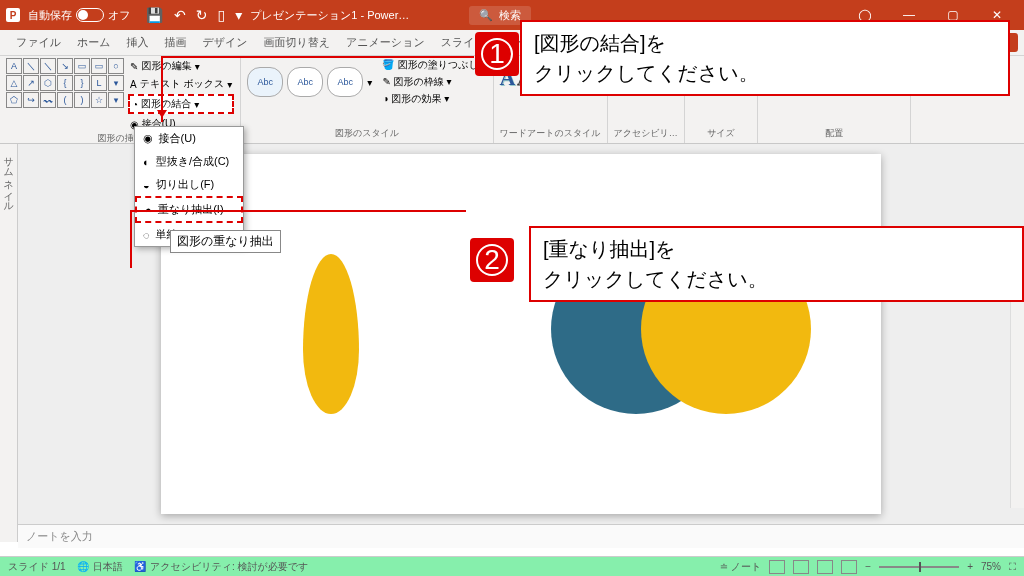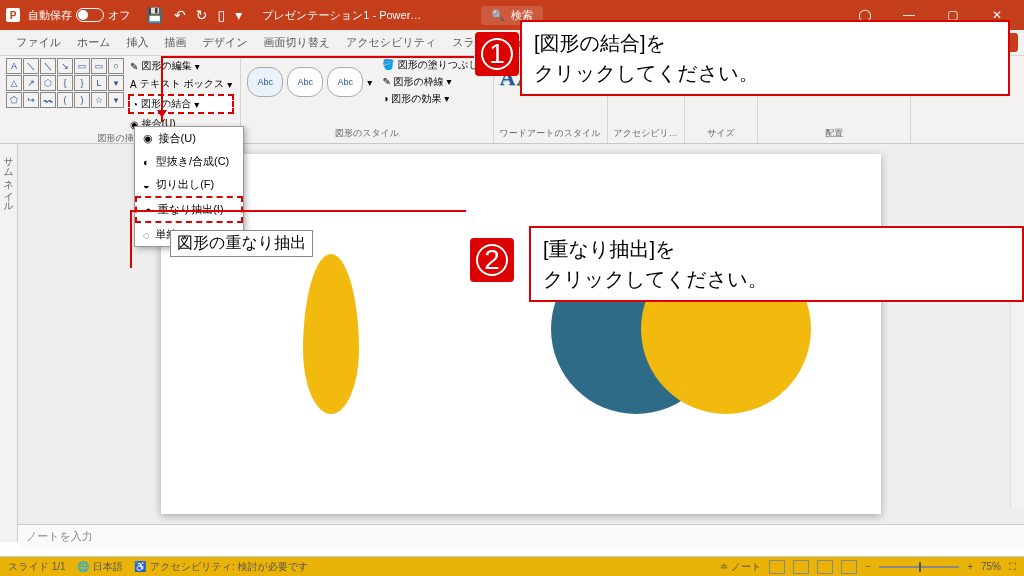--- a/index.html
+++ b/index.html
@@ -5,21 +5,21 @@
 *{box-sizing:border-box;margin:0;padding:0;font-family:"Yu Gothic UI","Meiryo",sans-serif}
 body{width:1024px;height:576px;overflow:hidden;background:#fff;position:relative}
 .titlebar{height:30px;background:#c43e1c;display:flex;align-items:center;color:#fff;font-size:11px;padding:0 6px}
 .tb-left{display:flex;align-items:center;gap:8px}
 .tb-ico{width:14px;height:14px;background:#fff;border-radius:2px;display:flex;align-items:center;justify-content:center;color:#c43e1c;font-weight:bold;font-size:10px}
 .autosave{display:flex;align-items:center;gap:4px}
 .toggle{width:28px;height:14px;border:1px solid #fff;border-radius:7px;position:relative}
 .toggle::after{content:"";position:absolute;left:1px;top:1px;width:10px;height:10px;background:#fff;border-radius:50%}
 .qat{display:flex;gap:10px;margin-left:8px}
 .qat span{font-size:14px}
-.tb-title{margin-left:12px}
+.tb-title{}
 .search{margin-left:60px;display:flex;align-items:center;gap:6px;background:rgba(255,255,255,0.15);padding:2px 10px;border-radius:3px}
 .wc{margin-left:auto;display:flex;gap:2px}
 .wc div{width:42px;height:28px;display:flex;align-items:center;justify-content:center;font-size:12px}
 .tabs{height:26px;background:#f3f2f1;display:flex;align-items:center;font-size:11px;padding-left:8px;border-bottom:1px solid #d4d4d4}
 .tab{padding:12px 8px;cursor:pointer;color:#555}
 .tab.active{background:#fff;border-bottom:2px solid #c43e1c;font-weight:600}
 .share{margin-left:auto;margin-right:6px;background:#c43e1c;color:#fff;padding:2px 8px;border-radius:3px;font-size:11px}
 .ribbon{height:88px;background:#f3f2f1;display:flex;border-bottom:1px solid #c8c8c8;font-size:10px}
 .grp{border-right:1px solid #d4d4d4;padding:2px 6px;display:flex;flex-direction:column;justify-content:space-between;position:relative}
 .grp-lbl{text-align:center;color:#666;font-size:9px;padding-bottom:1px}
@@ -35,32 +35,32 @@
 .wa{display:flex;gap:2px;align-items:center}
 .wa .A{font-size:22px;font-family:serif;font-weight:bold}
 .wa .a1{color:#2b579a;text-shadow:1px 1px #9cc}
 .wa .a2{color:#333;-webkit-text-stroke:1px #333;color:transparent}
 .wa .a3{color:#e8a33d}
 .wa .a4{color:#2b579a}
 .size-in{width:50px;border:1px solid #aaa;font-size:10px;padding:1px}
 .dropdown{position:absolute;top:126px;left:134px;background:#fff;border:1px solid #999;box-shadow:2px 2px 6px rgba(0,0,0,.3);font-size:11px;z-index:50;width:110px}
 .dropdown div{padding:4px 8px;display:flex;align-items:center;gap:6px}
 .dropdown .hi{border:2px dashed #d00}
-.tooltip{position:absolute;top:230px;left:170px;background:#fff;border:1px solid #888;padding:2px 6px;font-size:16px;z-index:51}
+.tooltip{position:absolute;top:230px;left:170px;background:#fff;border:1px solid #888;padding:2px 6px;font-size:12px;z-index:51}
 .workspace{position:absolute;top:144px;left:0;right:0;bottom:34px;background:#eee;display:flex}
 .thumb{width:18px;background:#f3f2f1;border-right:1px solid #ccc;writing-mode:vertical-rl;font-size:10px;padding:6px 2px;color:#666}
 .canvas-area{flex:1;display:flex;flex-direction:column}
 .slide-wrap{flex:1;display:flex;align-items:center;justify-content:center;padding:10px;position:relative}
 .slide{width:720px;height:360px;background:#fff;box-shadow:0 2px 8px rgba(0,0,0,.3);position:relative}
 .leaf{position:absolute;left:130px;top:100px;width:80px;height:160px;background:#f2b90f;border-radius:50% 50% 50% 50%/60% 60% 40% 40%;transform:scaleX(.7)}
 .circ{position:absolute;width:170px;height:170px;border-radius:50%}
 .c1{background:#2e6b87;left:390px;top:90px}
 .c2{background:#f2b90f;left:480px;top:90px}
 .notes{height:24px;border-top:1px solid #ccc;padding:4px 8px;font-size:11px;color:#888;background:#fafafa}
-.statusbar{position:absolute;bottom:0;left:0;right:0;height:20px;background:#eab308;border-top:1px solid #ccc;display:flex;align-items:center;font-size:10px;padding:0 8px;gap:12px;color:#555}
+.statusbar{position:absolute;bottom:0;left:0;right:0;height:20px;background:#86efac;border-top:1px solid #ccc;display:flex;align-items:center;font-size:10px;padding:0 8px;gap:12px;color:#555}
 .sb-r{margin-left:auto;display:flex;align-items:center;gap:8px}
 .vbtn{width:16px;height:14px;border:1px solid #888}
 .zoom-sl{width:80px;height:2px;background:#888;position:relative}
 .zoom-sl::after{content:"";position:absolute;left:50%;top:-4px;width:2px;height:10px;background:#555}
 .callout{position:absolute;background:#fff;border:2px solid #d00;z-index:100;font-size:20px;padding:6px 12px;display:flex;align-items:flex-end;line-height:1.5}
 .callout .txt{white-space:pre-line}
 .num{position:absolute;width:44px;height:44px;background:#d00;color:#fff;border-radius:4px;display:flex;align-items:center;justify-content:center;font-size:28px;z-index:101}
 .num-ring{width:32px;height:32px;border:2px solid #fff;border-radius:50%;display:flex;align-items:center;justify-content:center}
 .arrow1{position:absolute;left:161px;top:56px;width:2px;height:66px;background:#d00;z-index:99}
 .arrow1::before{content:"";position:absolute;left:1px;top:0;width:312px;height:2px;background:#d00}
@@ -102,21 +102,21 @@
   </div>
 </div>
 
 <div class="tabs">
   <div class="tab">ファイル</div>
   <div class="tab">ホーム</div>
   <div class="tab">挿入</div>
   <div class="tab">描画</div>
   <div class="tab">デザイン</div>
   <div class="tab">画面切り替え</div>
-  <div class="tab">アクセシビリティ</div>
+  <div class="tab">アニメーション</div>
   <div class="tab">スライド ショー</div>
   <div class="tab">記録</div>
   <div class="tab">校</div>
   <div class="tab">bat</div>
   <div class="tab active">図形の書式</div>
   <span class="rec" style="margin-left:auto">◉ <span>記録</span></span>
   <span class="share">🔗 <span>共有</span></span>
 </div>
 
 <div class="ribbon">

